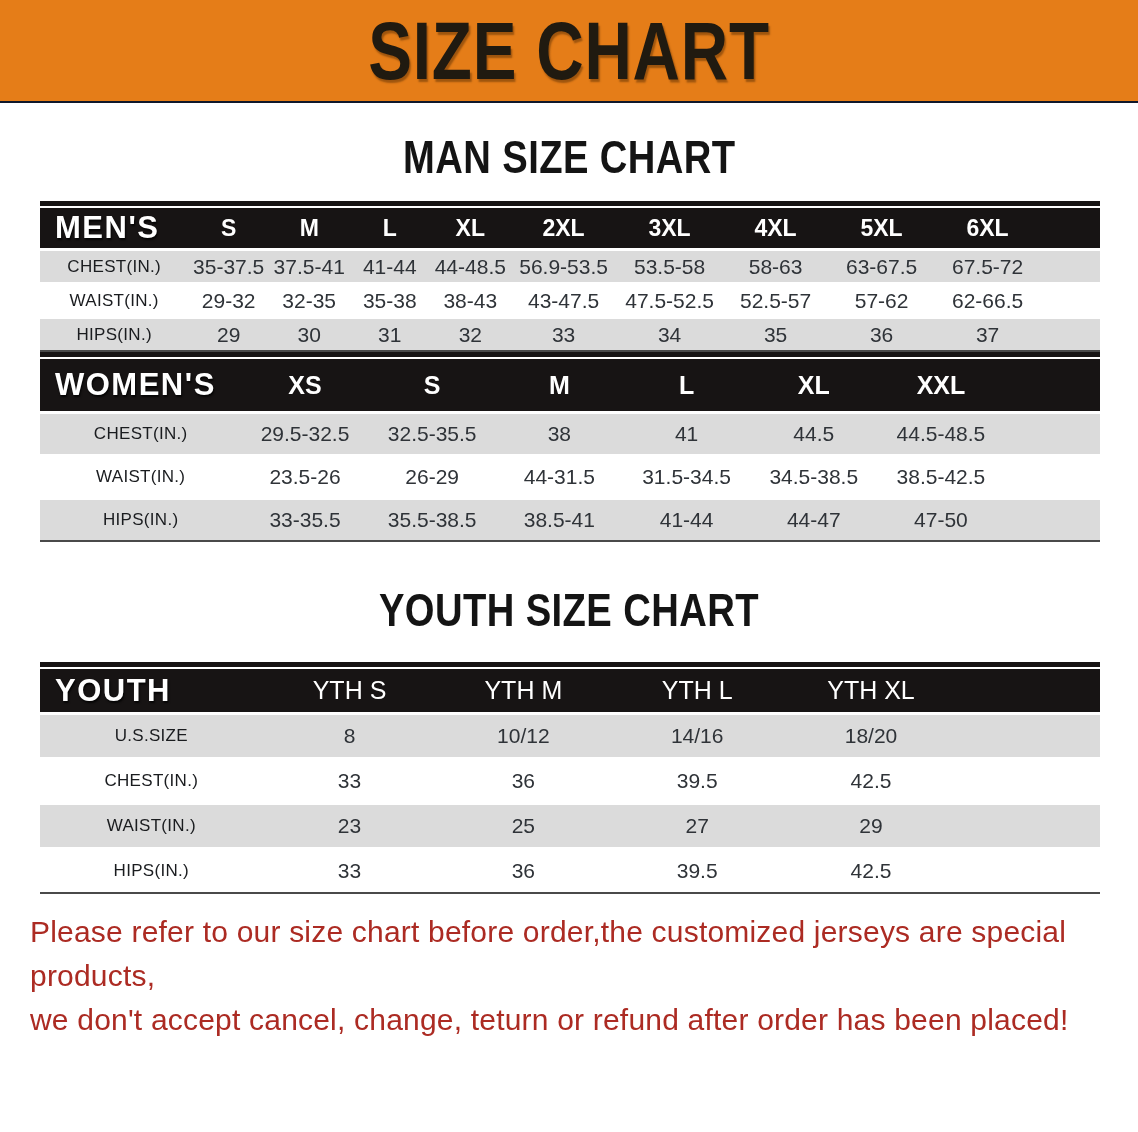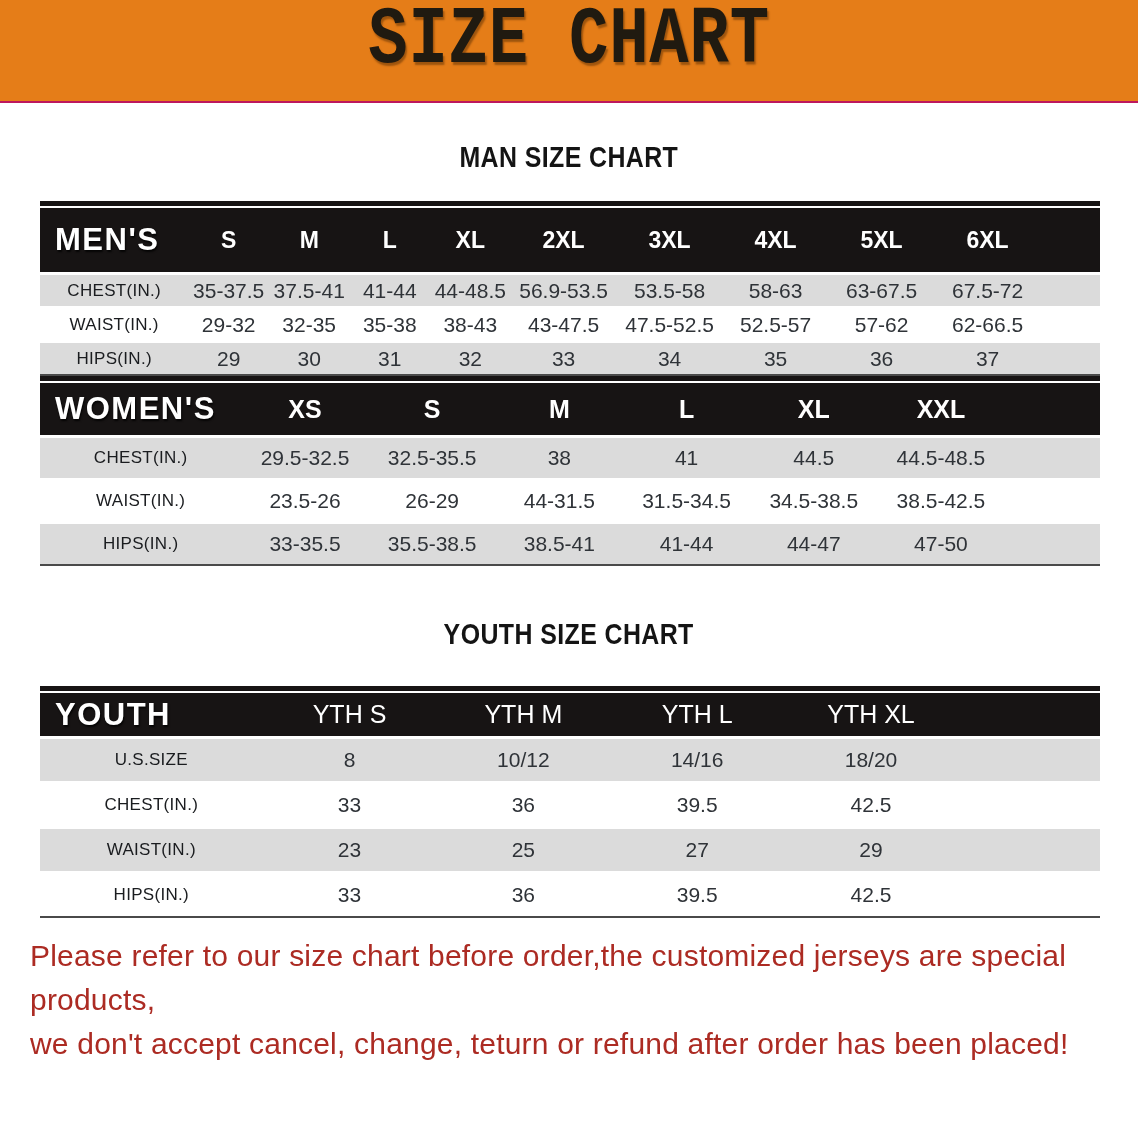--- a/index.html
+++ b/index.html
@@ -4,36 +4,36 @@
 <style>
   html,body{margin:0;padding:0;}
   body{
     width:1138px;height:1132px;background:#ffffff;overflow:hidden;
     font-family:"Liberation Sans",sans-serif;
     -webkit-font-smoothing:antialiased;
   }
   
   .banner{
     height:101px;background:var(--banner_bg,#E57D18);
-    border-bottom:2px solid #be185d;
-    display:flex;align-items:flex-start;justify-content:center;font-family:Liberation Mono, monospace;
+    border-bottom:2px solid #0f172a;
+    display:flex;align-items:center;justify-content:center;
   }
   .banner-title{
     display:inline-block;
     font-size:82px;font-weight:bold;line-height:1;
     color:var(--banner_text,#201a10);
     transform:scaleX(0.80);transform-origin:center;
     letter-spacing:1px;
     text-shadow:2px 3px 2px rgba(70,35,0,0.45);
     white-space:nowrap;
   }
   
   .section-heading{
     text-align:center;margin:0;line-height:52px;
-    font-size:30px;color:var(--heading,#141414);
+    font-size:46px;color:var(--heading,#141414);
   }
   .squish{
     display:inline-block;font-weight:bold;
     transform:scaleX(0.83);transform-origin:center;
     letter-spacing:0.5px;white-space:nowrap;
   }
   .sec-men  .section-heading{margin:28px 0 18px 0;}
   .sec-women .section-heading{margin:34px 0 24px 0;}
   .sec-youth .section-heading{margin:42px 0 26px 0;}
   
@@ -51,21 +51,21 @@
   thead th{
     color:#ffffff;font-weight:normal;font-size:24px;
     text-align:center;padding:0;vertical-align:middle;
     white-space:nowrap;
   }
   th.tbl-label{
     text-align:left;padding-left:15px;
     font-weight:bold;font-size:31px;letter-spacing:1.5px;
     text-shadow:1px 2px 2px rgba(0,0,0,0.8);
   }
-  .men   thead tr{height:64px;}
+  .men   thead tr{height:40px;}
   .women thead tr{height:52px;}
   .youth thead tr{height:43px;}
   .men th.size-col{font-weight:bold;font-size:23px;}
   .women th.size-col{font-size:25px;font-weight:bold;}
   .youth th.size-col{font-size:25px;}
   tbody td{
     text-align:center;vertical-align:middle;padding:0;
     border-top:3px solid #ffffff;
     font-size:21px;color:var(--data_text,#2f3338);
     white-space:nowrap;background:#ffffff;

